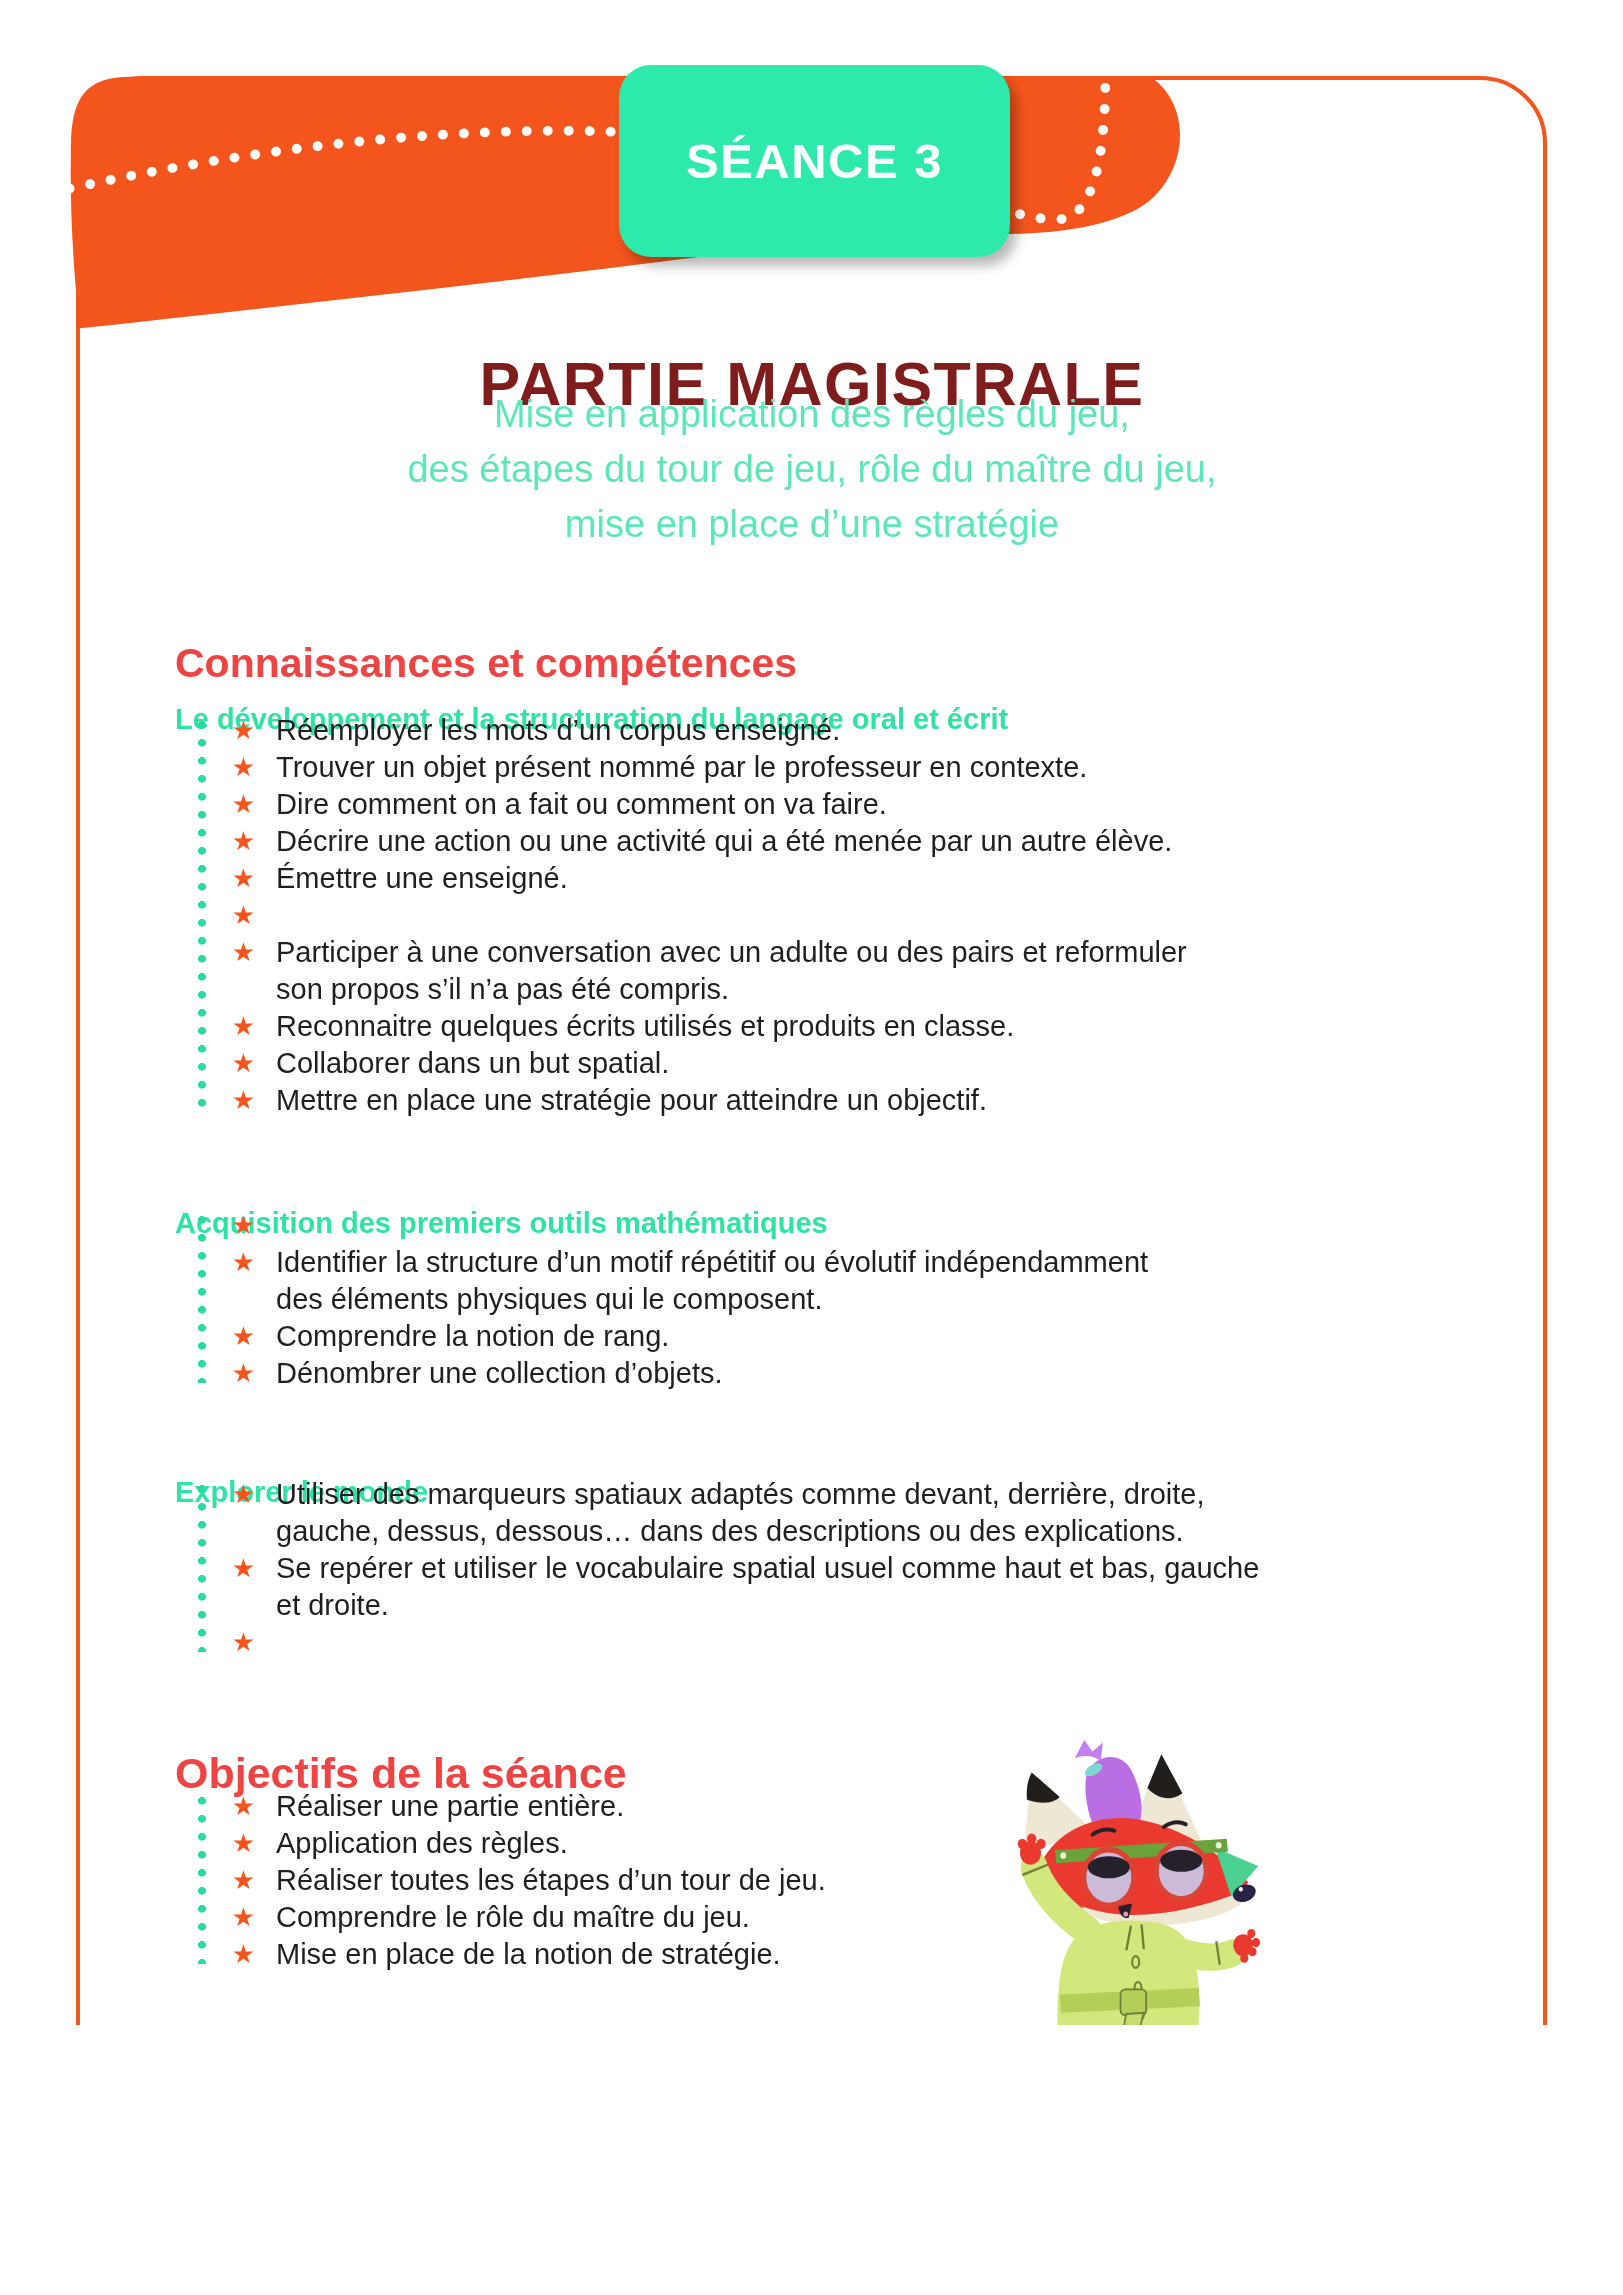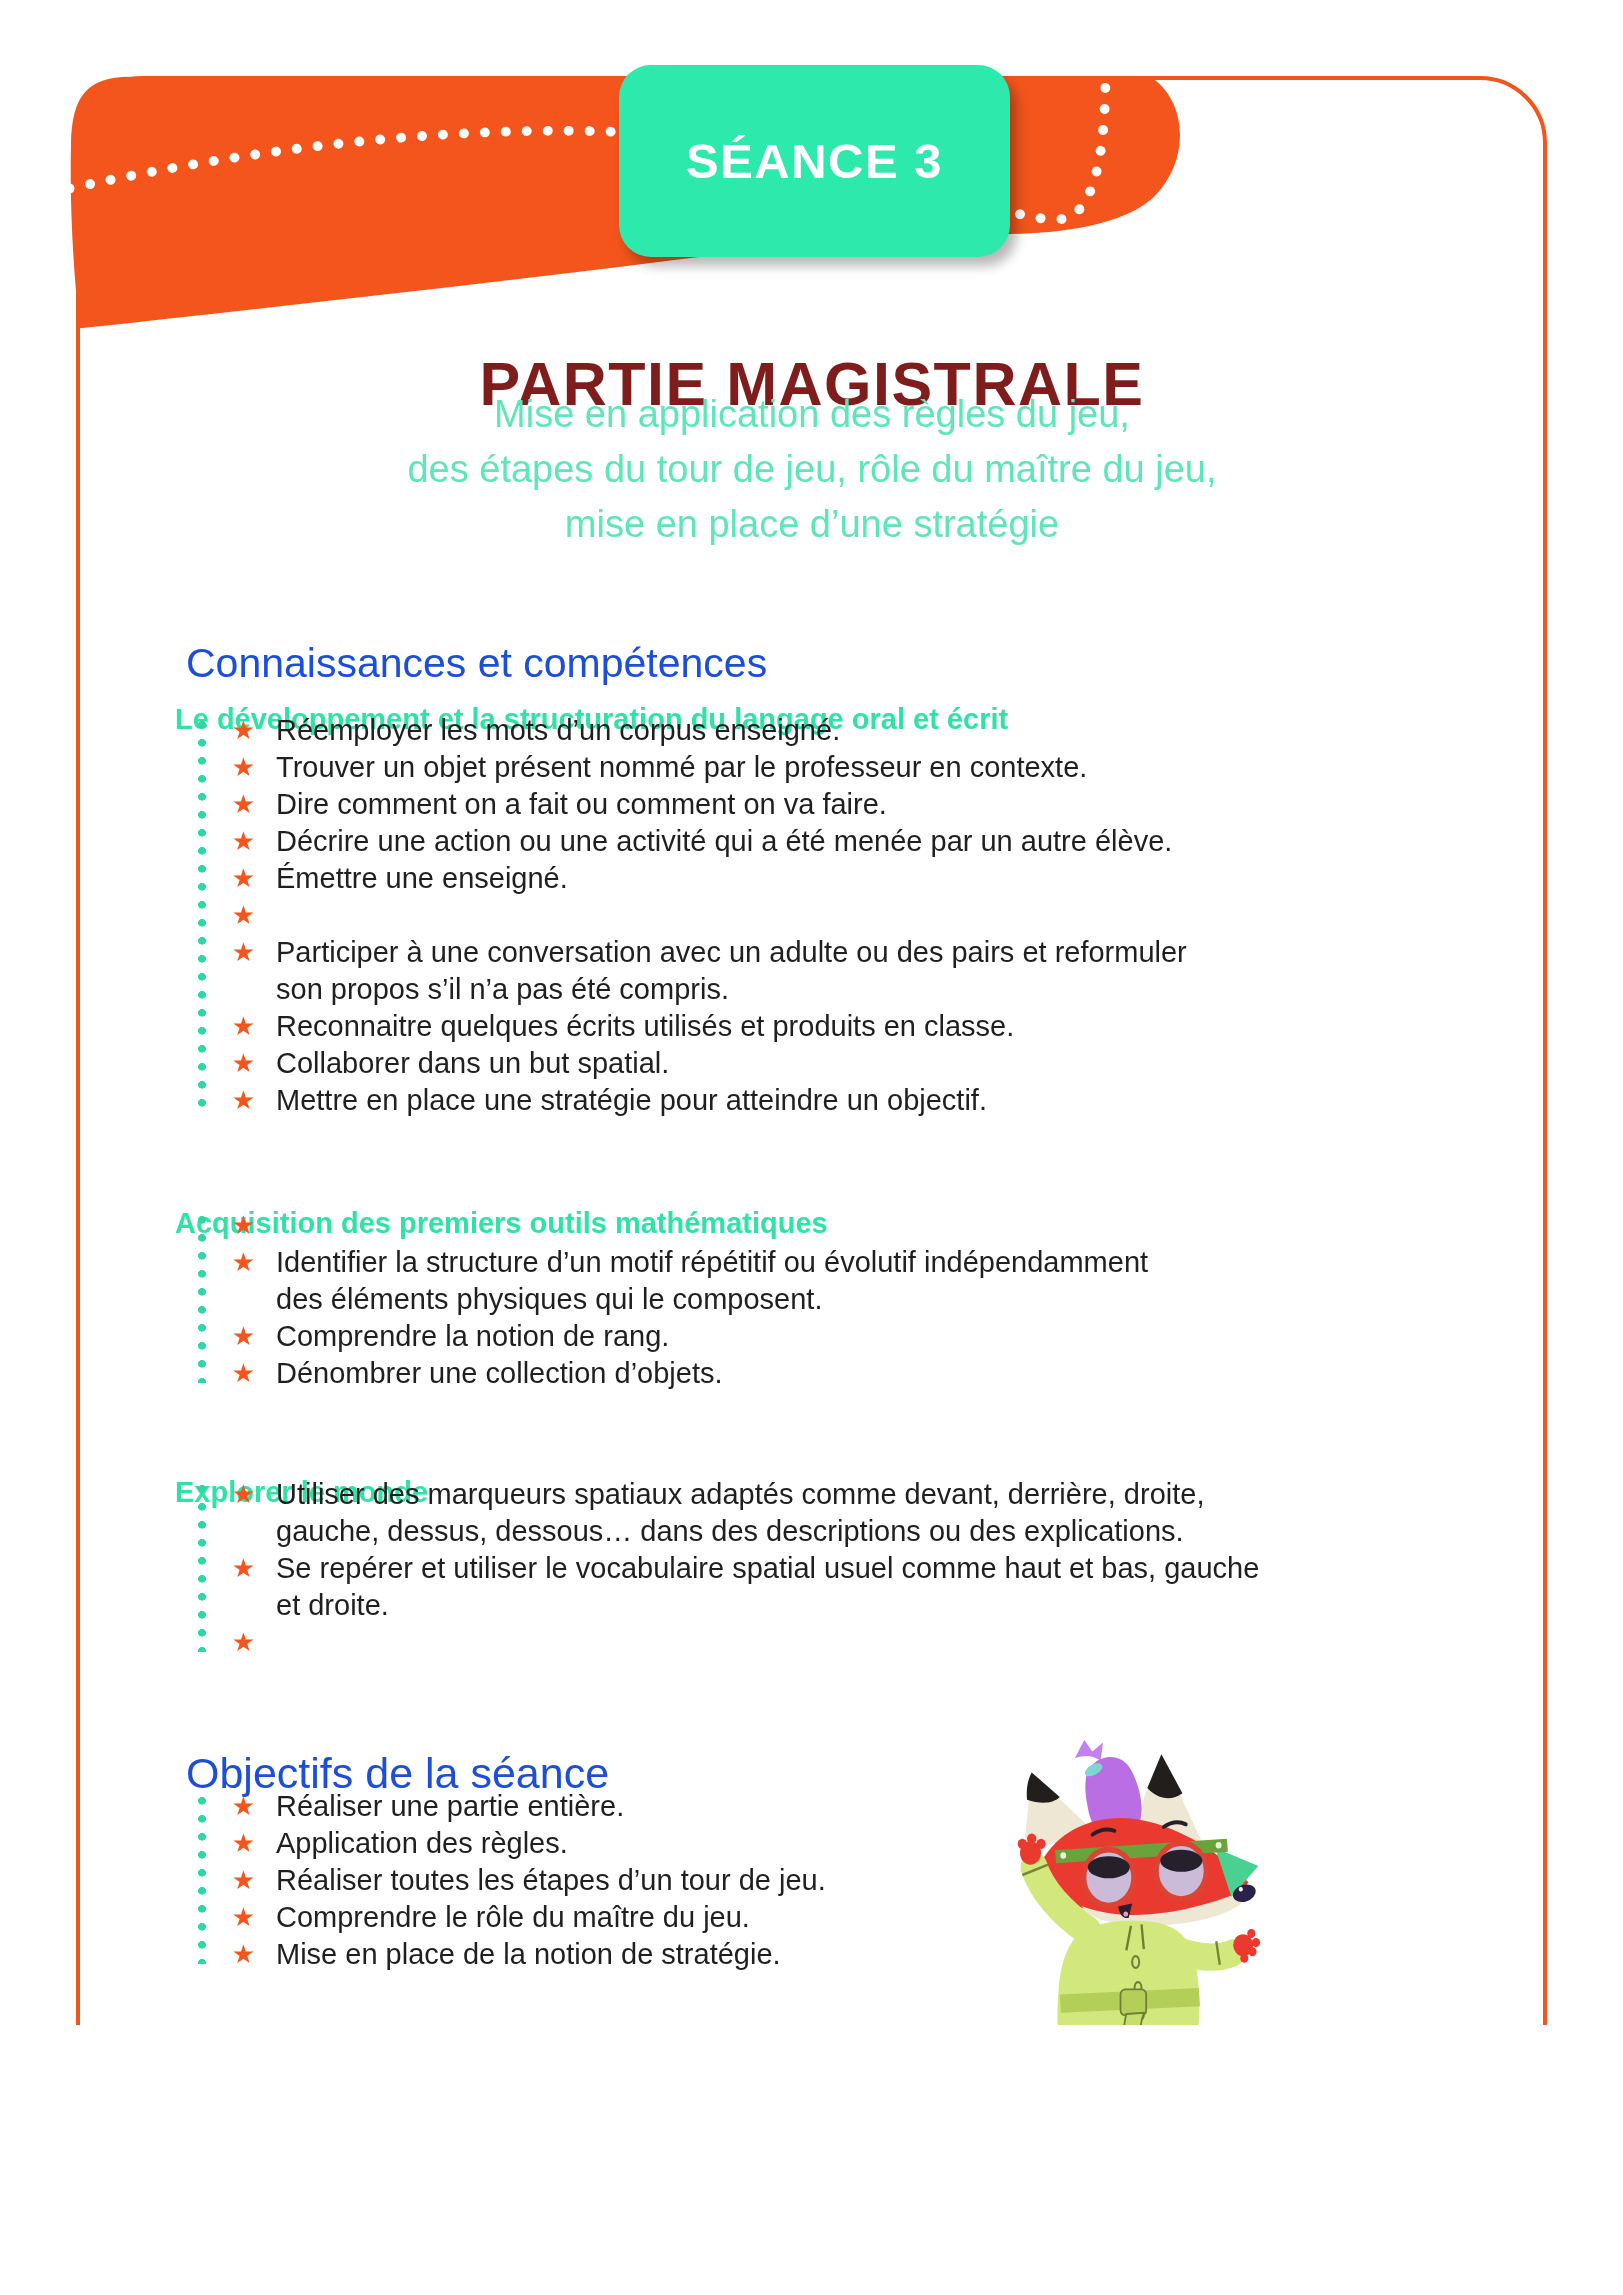--- a/index.html
+++ b/index.html
@@ -23,21 +23,21 @@
   .seance-box .label { color:#ffffff; font-size:49px; font-weight:bold; letter-spacing:1.5px; }
   
   .title {
     position:absolute; left:78px; width:1468px; top:313px; text-align:center;
     color:#7f1d1d; font-size:61px; font-weight:bold; letter-spacing:1.5px; line-height:1; z-index:2;
   }
   .subtitle {
     position:absolute; left:78px; width:1468px; top:387px; text-align:center;
     color:#5de6ba; font-size:38px; line-height:55px; white-space:pre-line; z-index:2;
   }
-  .h2 { position:absolute; left:186px; color:#1d4ed8; font-weight:normal; z-index:2; }
+  .h2 { position:absolute; left:175px; color:#ef4444; font-weight:bold; z-index:2; }
   .h2.connaissances { top:606px; font-size:41px; }
   .h2.objectifs { top:1713px; font-size:43px; }
   .h3 { position:absolute; left:175px; color:#2fe2a6; font-weight:bold; font-size:29px; z-index:2; }
   .h3.g1 { top:674px; }
   .h3.g2 { top:1178px; }
   .h3.g3 { top:1447px; }
   
   .list { position:absolute; left:186px; width:1316px; z-index:2; }
   .list.l1 { top:712px; }
   .list.l2 { top:1207px; }

